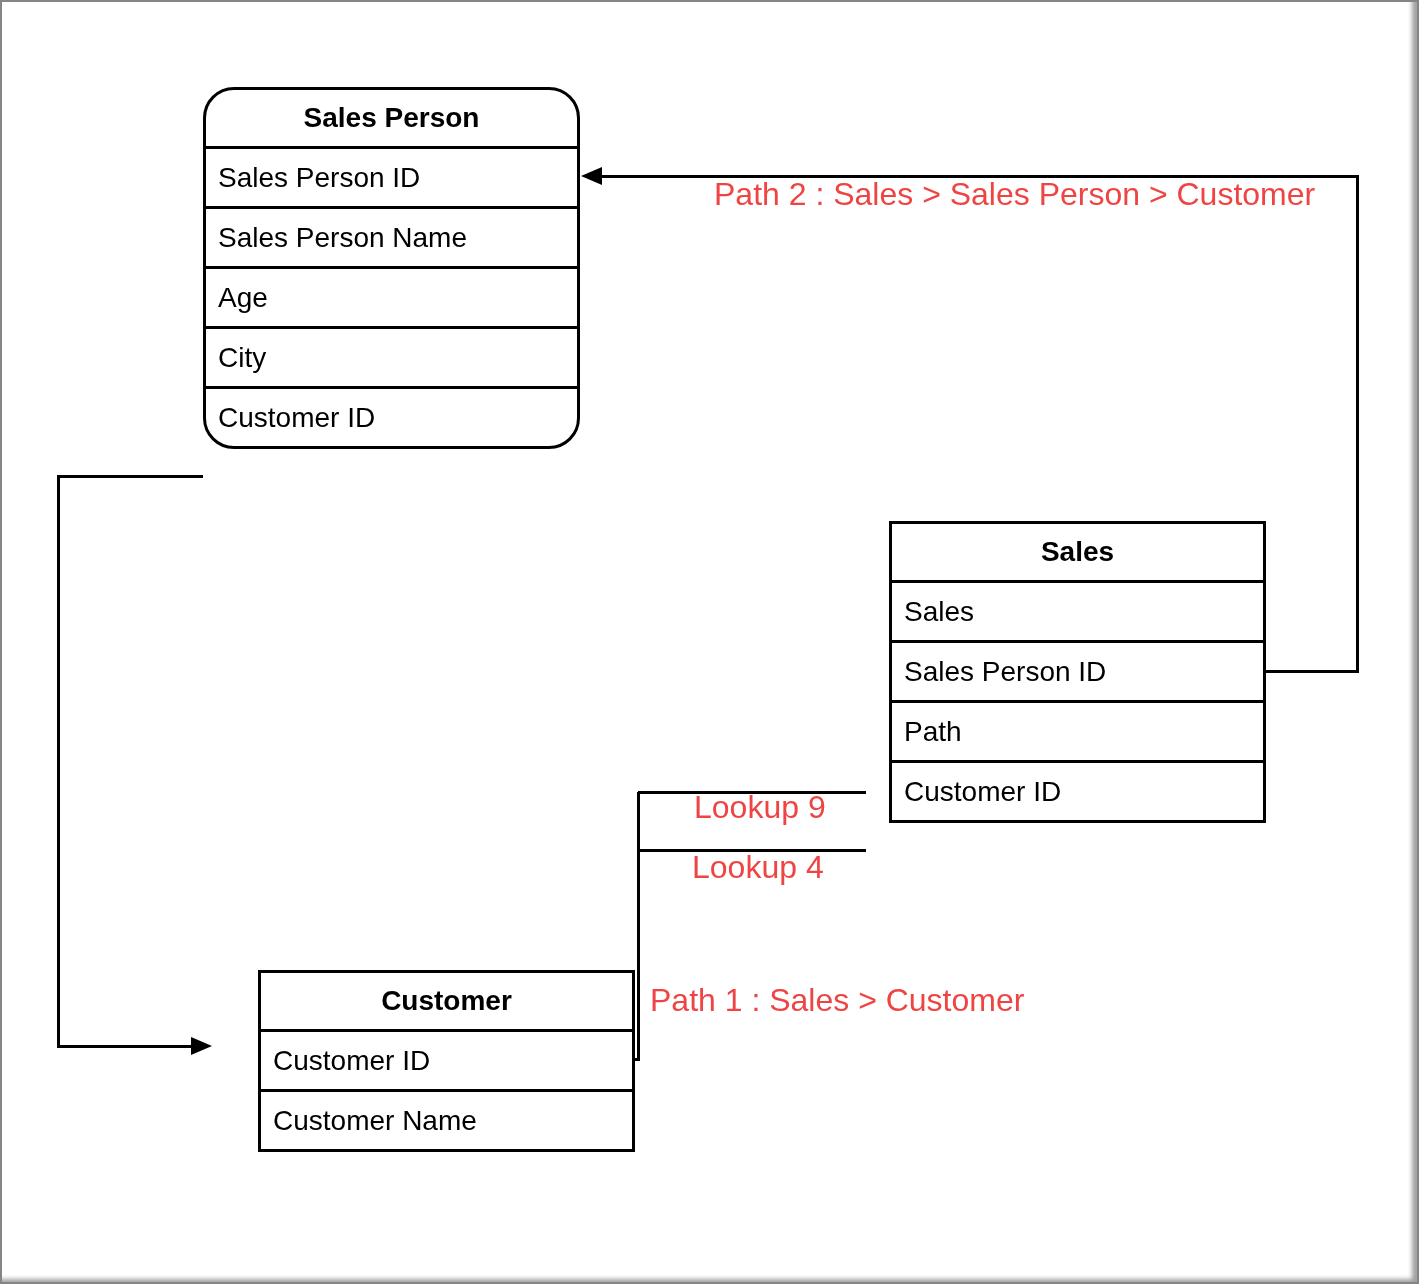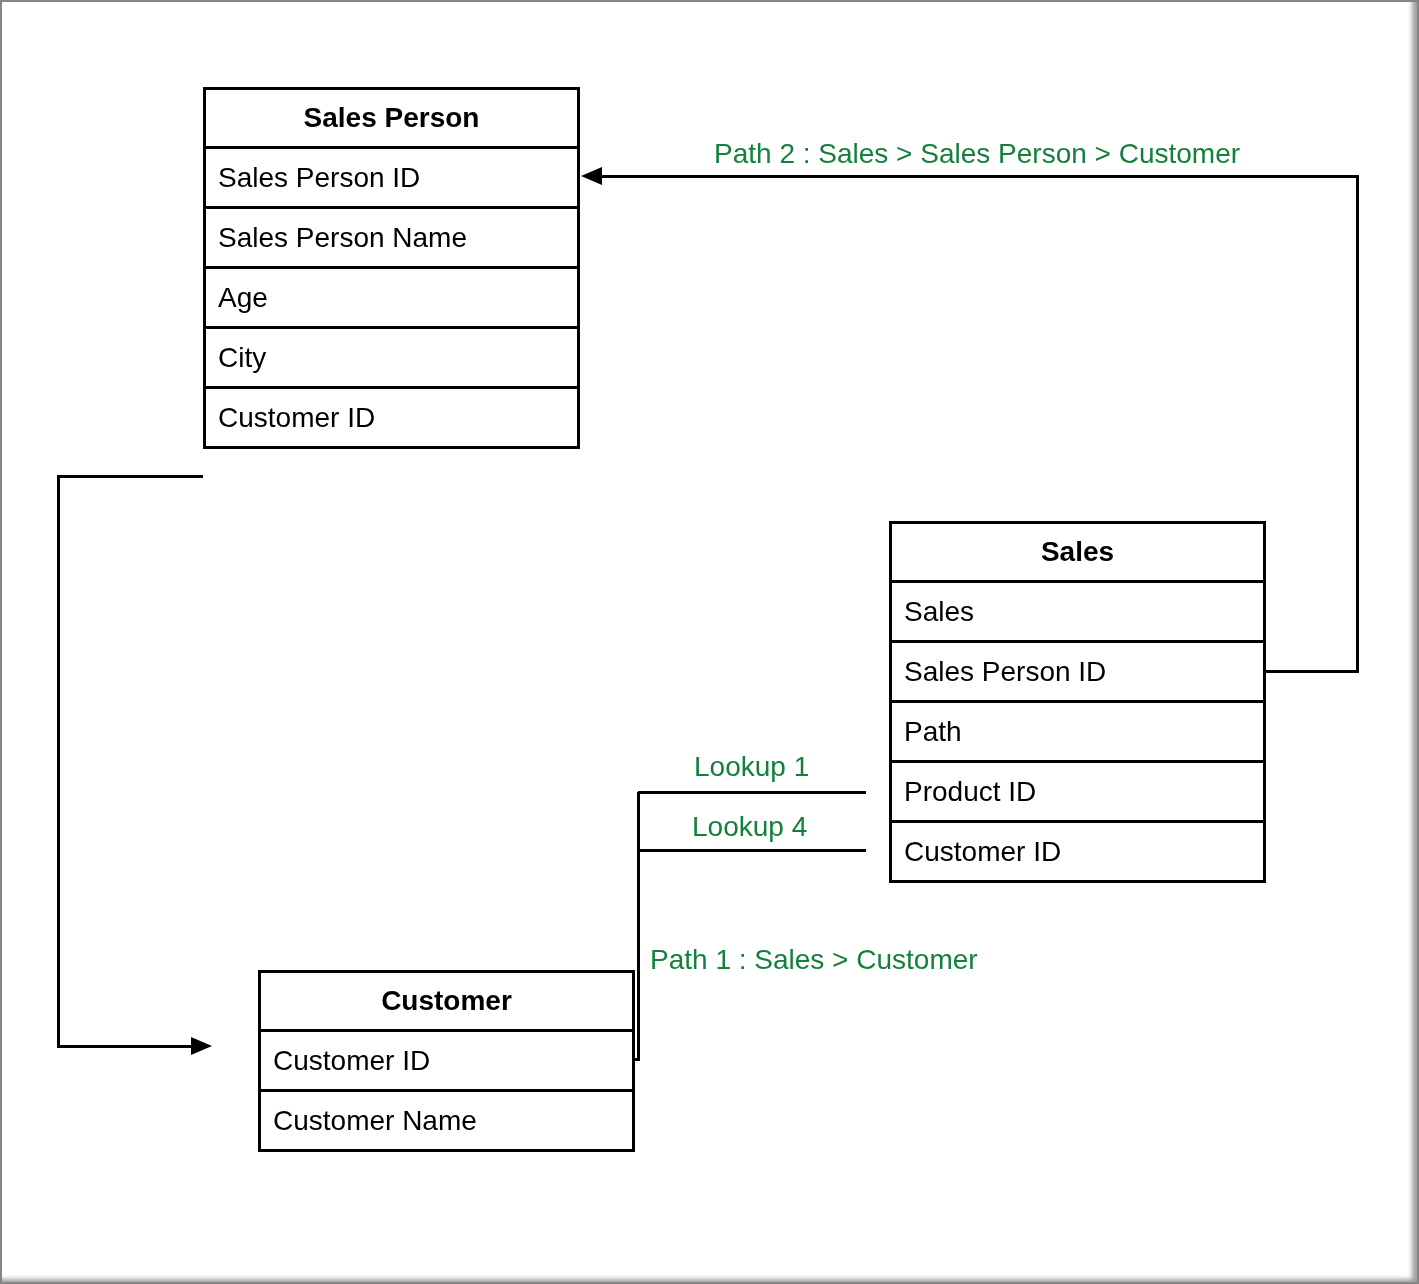--- a/index.html
+++ b/index.html
@@ -47,27 +47,28 @@
   .t-row {
     height: 60px;
     box-sizing: border-box;
     border-top: 3px solid #000000;
     display: flex;
     align-items: center;
     padding-left: 12px;
   }
   .lbl {
     position: absolute;
-    font-size: 28px;
+    font-size: 32px;
     line-height: 34px;
-    color: #15803d;
+    color: #ef4444;
     white-space: nowrap;
     z-index: 3;
+    margin-top: 40px;
   }
-  #t-salesperson { left: 201px; top: 85px; }
+  #t-salesperson { left: 201px; top: 85px; border-radius: 31px; }
   #t-sales      { left: 864px; top: 519px; margin-left: 23px; }
   #t-customer   { left: 210px; top: 968px; margin-left: 46px; }
   #lbl-path2   { left: 712px; top: 135px; }
   #lbl-lookup1 { left: 692px; top: 748px; }
   #lbl-lookup2 { left: 690px; top: 808px; }
   #lbl-path1   { left: 648px; top: 941px; }
 </style>
 </head>
 <body>
 
@@ -96,28 +97,27 @@
     <div class="t-row">Age</div>
     <div class="t-row">City</div>
     <div class="t-row">Customer ID</div>
   </div>
 
   <div class="etable" id="t-sales">
     <div class="t-header">Sales</div>
     <div class="t-row">Sales</div>
     <div class="t-row">Sales Person ID</div>
     <div class="t-row">Path</div>
-    <div class="t-row">Product ID</div>
     <div class="t-row">Customer ID</div>
   </div>
 
   <div class="etable" id="t-customer">
     <div class="t-header">Customer</div>
     <div class="t-row">Customer ID</div>
     <div class="t-row">Customer Name</div>
   </div>
 
   <div class="lbl" id="lbl-path2">Path 2 : Sales &gt; Sales Person &gt; Customer</div>
-  <div class="lbl" id="lbl-lookup1">Lookup 1</div>
+  <div class="lbl" id="lbl-lookup1">Lookup 9</div>
   <div class="lbl" id="lbl-lookup2">Lookup 4</div>
   <div class="lbl" id="lbl-path1">Path 1 : Sales &gt; Customer</div>
 
 </div>
 
 </body></html>

